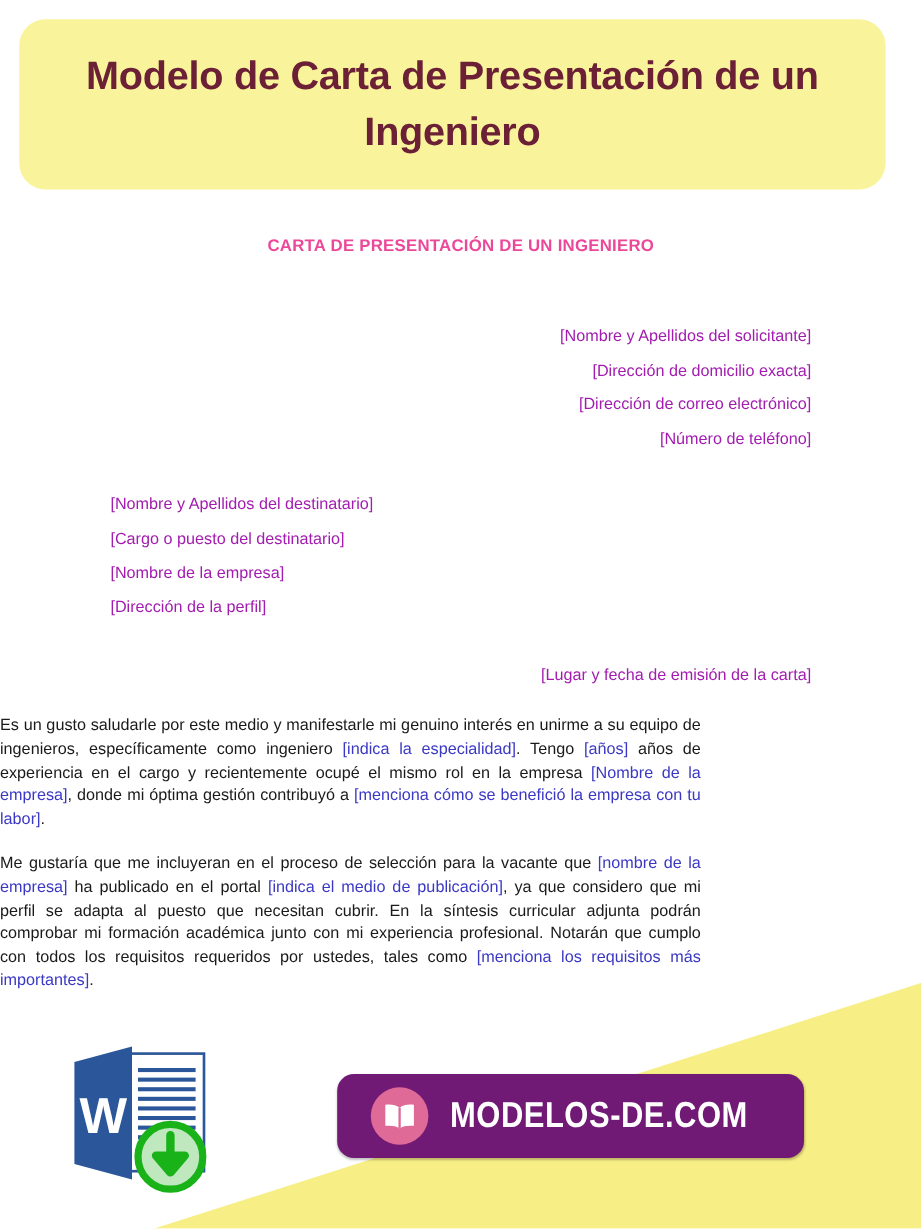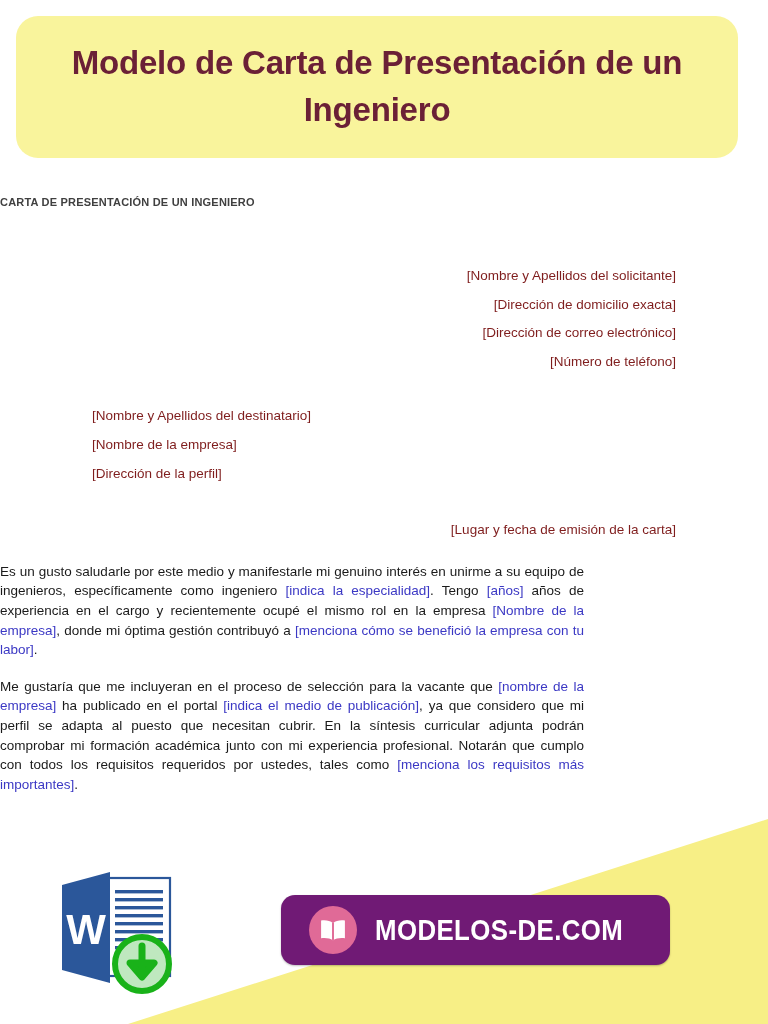--- a/index.html
+++ b/index.html
@@ -64,24 +64,24 @@
   
   .doc {
     position: absolute;
     left: 0;
     top: 170px;
     width: 768px;
     z-index: 1;
   }
 
   .doc-title {
-    text-align: left;
-    font-size: 11px;
+    text-align: center;
+    font-size: 14px;
     font-weight: bold;
-    color: #404040;
+    color: #ec4899;
     margin: 26px 0 0 0;
     letter-spacing: 0.2px;
   }
 
   .block {
     margin: 0 92px 0 92px;
     width: 584px;
   }
 
   .addr-right {
@@ -93,21 +93,21 @@
     margin-top: 26px;
   }
   .date-line {
     text-align: right;
     margin-top: 28px;
   }
 
   .addr-line {
     font-size: 13.5px;
     line-height: 28.6px;
-    color: #7f1d1d;
+    color: #a21caf;
     white-space: nowrap;
   }
 
   .greeting {
     margin-top: 42px;
     font-size: 13.5px;
     line-height: 20px;
     color: #1a1a1a;
   }
 
@@ -186,20 +186,21 @@
 
     <div class="block addr-right">
       <div class="addr-line">[Nombre y Apellidos del solicitante]</div>
       <div class="addr-line">[Dirección de domicilio exacta]</div>
       <div class="addr-line">[Dirección de correo electrónico]</div>
       <div class="addr-line">[Número de teléfono]</div>
     </div>
 
     <div class="block addr-left">
       <div class="addr-line">[Nombre y Apellidos del destinatario]</div>
+      <div class="addr-line">[Cargo o puesto del destinatario]</div>
       <div class="addr-line">[Nombre de la empresa]</div>
       <div class="addr-line">[Dirección de la perfil]</div>
     </div>
 
     <div class="block date-line">
       <div class="addr-line">[Lugar y fecha de emisión de la carta]</div>
     </div>
 
 
     <p class="body-par block"><span>Es un gusto saludarle por este medio y manifestarle mi genuino interés en unirme a su equipo de ingenieros, específicamente como ingeniero </span><span class="ph">[indica la especialidad]</span><span>. Tengo </span><span class="ph">[años]</span><span> años de experiencia en el cargo y recientemente ocupé el mismo rol en la empresa </span><span class="ph">[Nombre de la empresa]</span><span>, donde mi óptima gestión contribuyó a </span><span class="ph">[menciona cómo se benefició la empresa con tu labor]</span><span>.</span></p>

